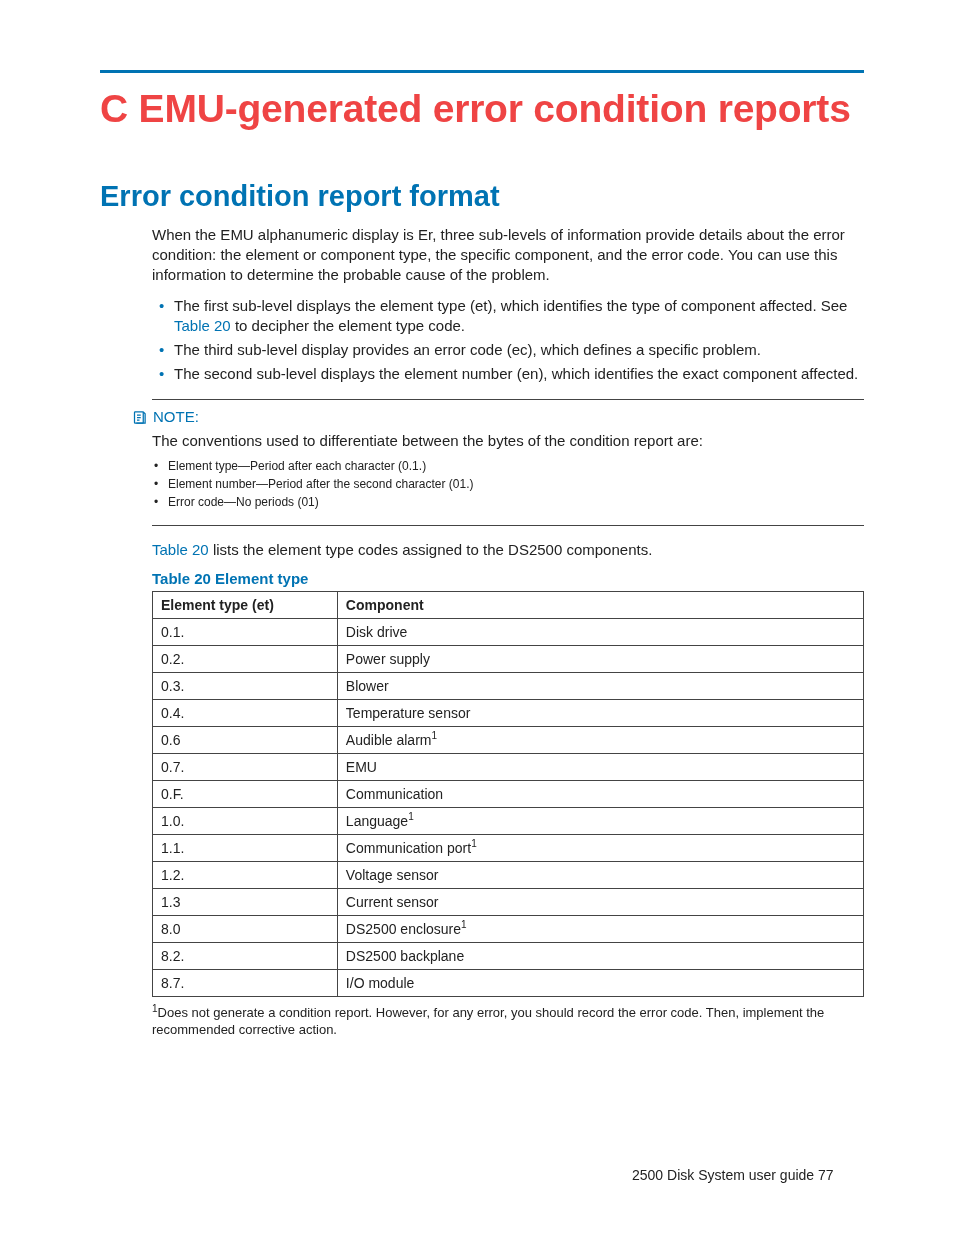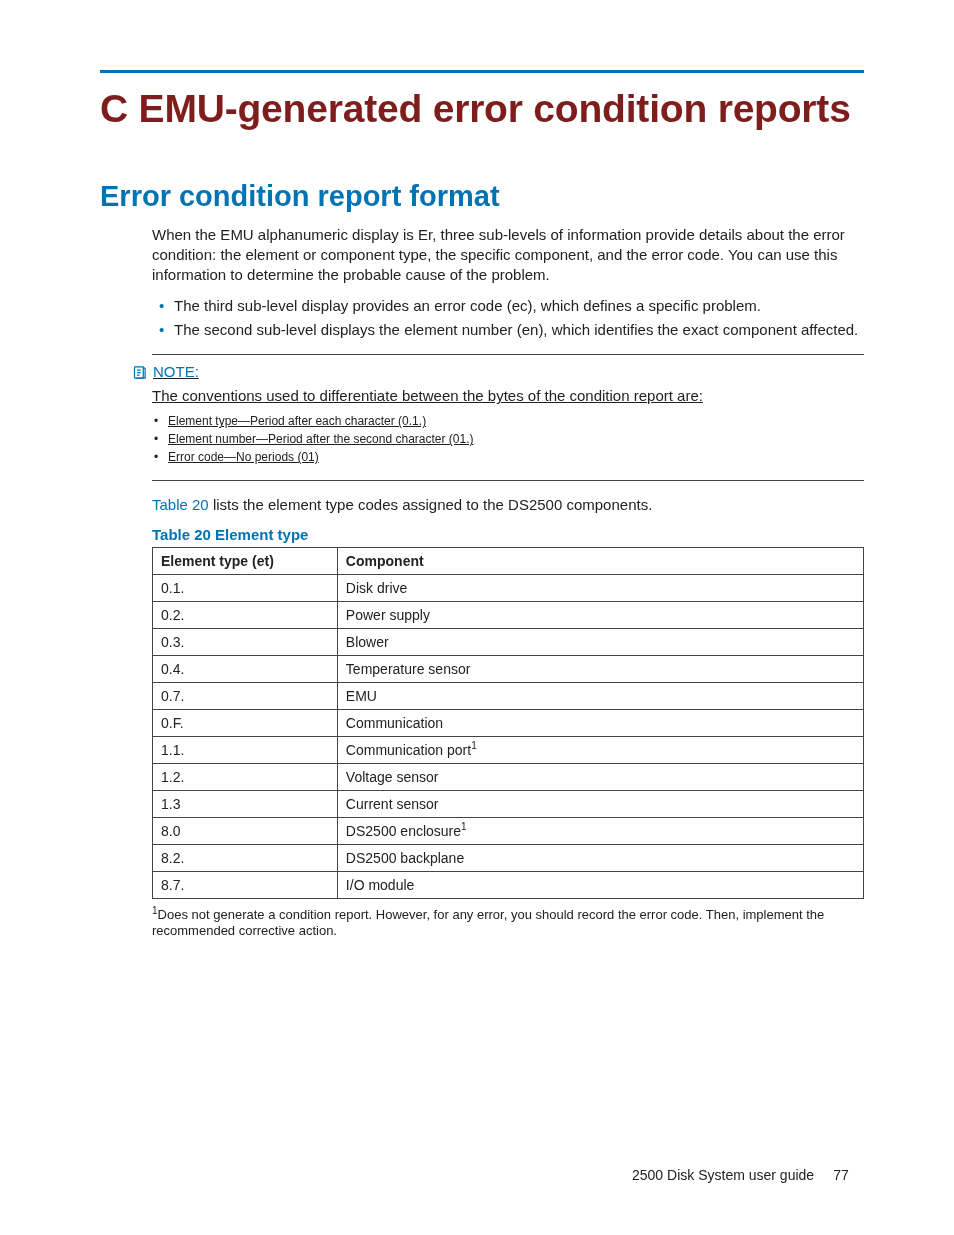--- a/index.html
+++ b/index.html
@@ -8,21 +8,21 @@
     font-family:"Arial Narrow","Helvetica Narrow","Futura","Trebuchet MS",Arial,sans-serif;
     font-stretch:condensed;
     color:#222;
     position:relative;
   }
   .page{
     padding:70px 90px 0 100px;
   }
   .top-rule{height:3px;background:#0073b3;margin-bottom:14px;}
   h1.doc-title{
-    color:#7f1d1d;
+    color:#ef4444;
     font-weight:700;
     font-size:39px;
     line-height:1.15;
     margin:8px 0 48px 0;
     letter-spacing:-0.2px;
   }
   h2.section-title{
     color:#0073b3;
     font-weight:700;
     font-size:29px;
@@ -52,21 +52,20 @@
     font-size:15px;
   }
   .italic{}
   .link{color:#0073b3;}
   .note-block{
     border-top:1px solid #444;
     border-bottom:1px solid #444;
     padding:8px 0 14px 0;
     margin:14px 0 14px 0;
     position:relative;
-    text-decoration:underline;
   }
   .note-row{display:flex;align-items:flex-start;gap:6px;margin-bottom:6px;margin-left:-20px;}
   .note-label{color:#0073b3;font-size:15px;}
   ul.note-bul{list-style:none;padding:0;margin:0;}
   ul.note-bul>li{
     position:relative;padding-left:16px;
     font-size:12px;line-height:1.5;
   }
   ul.note-bul>li::before{
     content:"•";position:absolute;left:2px;top:0;color:#222;
@@ -91,39 +90,42 @@
   sup{font-size:10px;vertical-align:super;line-height:0;}
   .footnote{
     font-size:13px;line-height:1.3;margin-top:8px;
   }
   .footer{
     position:absolute;
     bottom:52px;right:90px;left:100px;
     text-align:right;
     font-size:14px;
   }
-  .footer .pn{display:inline-block;width:46px;text-align:center;}
+  .footer .pn{display:inline-block;width:46px;text-align:left;}
   .note-icon{width:15px;height:15px;flex:0 0 15px;margin-top:2px;}
 </style>
 </head>
 <body>
 
 <div class="page">
   <div class="top-rule"></div>
 
   <h1 class="doc-title">C EMU-generated error condition reports</h1>
 
   <h2 class="section-title">Error condition report format</h2>
 
   <div class="body-indent">
     <p class="body">
       <span>When the EMU alphanumeric display is </span><span class="italic">Er</span><span>, three sub-levels of information provide details about the error condition:  the element or component type, the specific component, and the error code.  You can use this information to determine the probable cause of the problem.</span>
     </p>
 
     <ul class="bul">
+      <li>
+        <span>The first sub-level displays the element type (</span><span class="italic">et</span><span>), which identifies the type of component affected.  See </span><span class="link">Table 20</span><span> to decipher the element type code.</span>
+      </li>
       <li>
         <span>The third sub-level display provides an error code (</span><span class="italic">ec</span><span>), which defines a specific problem.</span>
       </li>
       <li>
         <span>The second sub-level displays the element number (</span><span class="italic">en</span><span>), which identifies the exact component affected.</span>
       </li>
     </ul>
 
     <div class="note-block">
       <div class="note-row">
@@ -166,26 +168,34 @@
           </tr>
           <tr>
             <td class="col-a">0.3.</td>
             <td>Blower</td>
           </tr>
           <tr>
             <td class="col-a">0.4.</td>
             <td>Temperature sensor</td>
           </tr>
           <tr>
+            <td class="col-a">0.6</td>
+            <td>Audible alarm<sup>1</sup></td>
+          </tr>
+          <tr>
             <td class="col-a">0.7.</td>
             <td>EMU</td>
           </tr>
           <tr>
             <td class="col-a">0.F.</td>
             <td>Communication</td>
+          </tr>
+          <tr>
+            <td class="col-a">1.0.</td>
+            <td>Language<sup>1</sup></td>
           </tr>
           <tr>
             <td class="col-a">1.1.</td>
             <td>Communication port<sup>1</sup></td>
           </tr>
           <tr>
             <td class="col-a">1.2.</td>
             <td>Voltage sensor</td>
           </tr>
           <tr>

